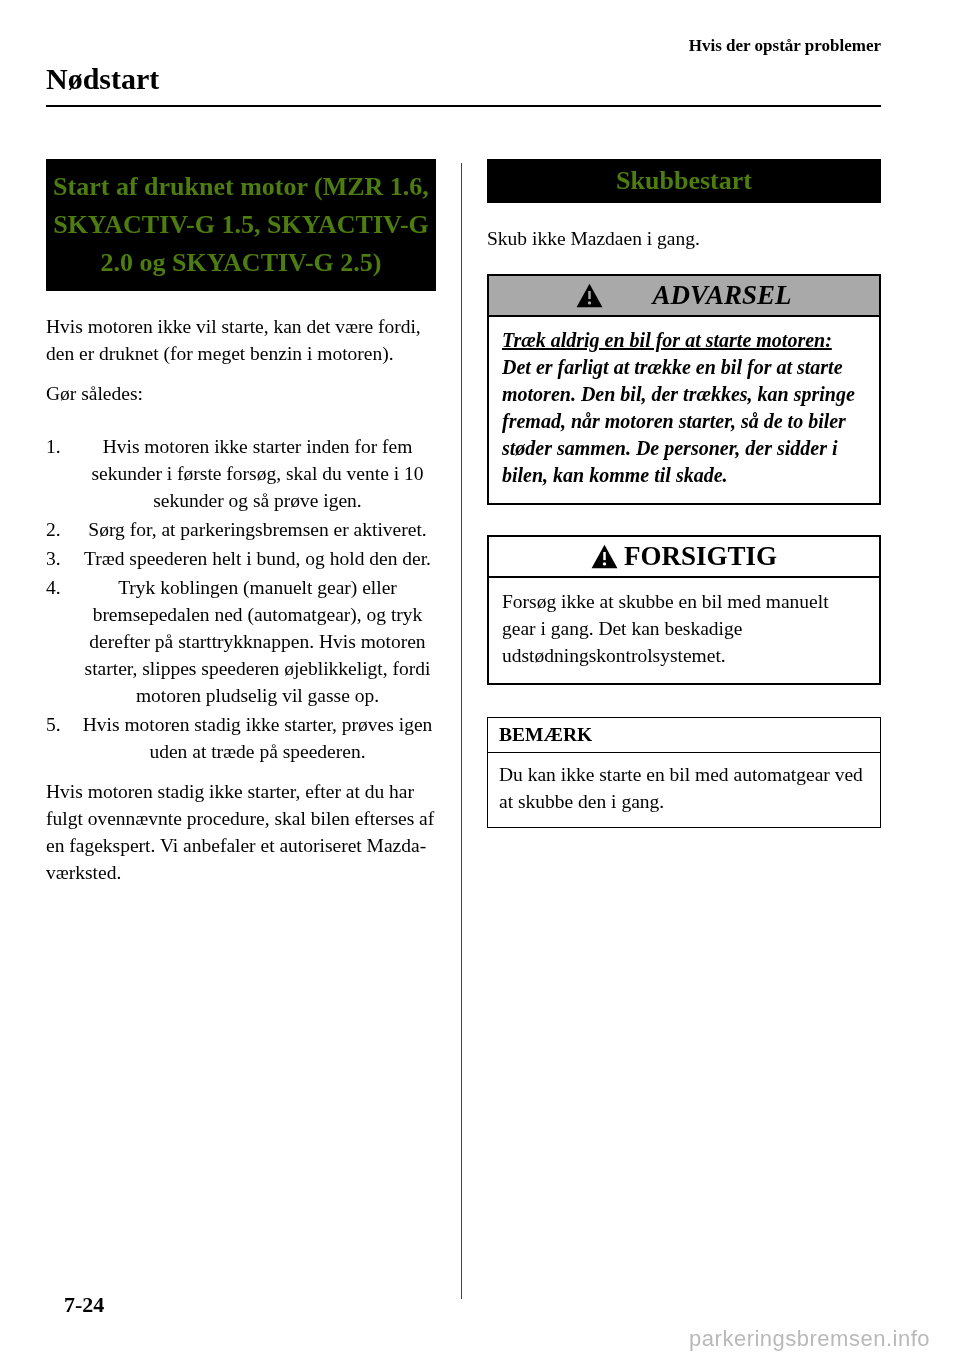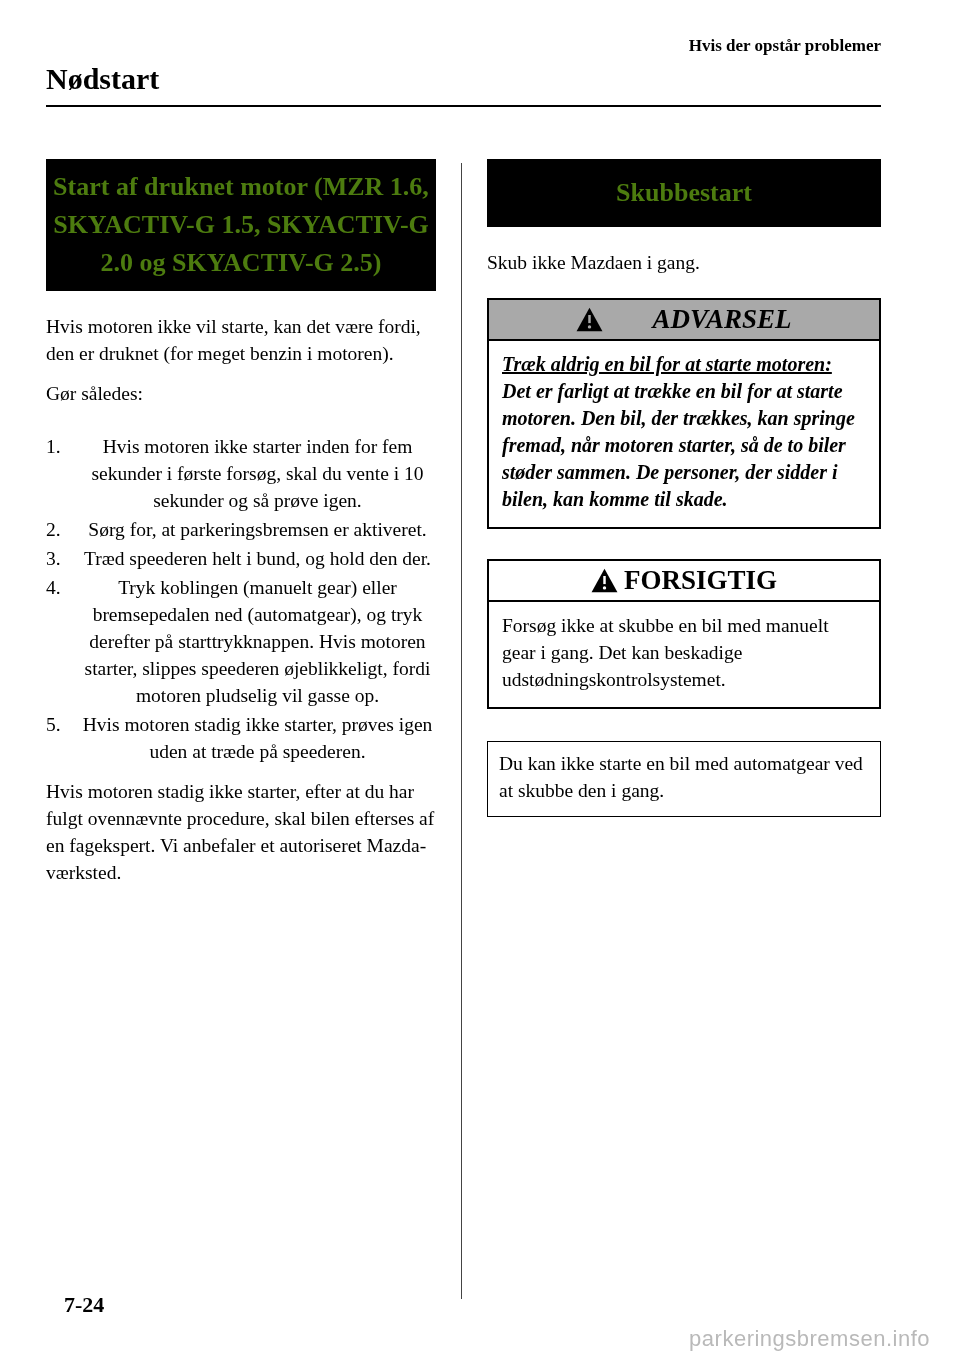--- a/index.html
+++ b/index.html
@@ -23,21 +23,21 @@
   .col-divider { width: 1px; background: #444; margin: 4px 25px 0 25px; flex: none; }
   .col-right { flex: 1; min-width: 0; }
 
   
   .section-box {
     background: #000; color: #4d7c0f;
     font-weight: bold; text-align: center;
     font-size: 26px; line-height: 38px;
     padding: 9px 4px;
   }
-  .section-box.single { padding: 15px 4px; }
+  .section-box.single { padding: 3px 4px; }
 
   
   .body-text { font-size: 19.5px; line-height: 27px; }
   .para { margin-top: 22px; }
   .lead { margin-top: 13px; }
 
   
   .steps { list-style: none; margin-top: 26px; }
   .step { display: flex; margin-bottom: 2px; }
   .step .num { width: 33px; flex: none; }
@@ -152,20 +152,21 @@
               <rect x="10.9" y="7" width="2.2" height="7.2" fill="#fff"></rect>
               <circle cx="12" cy="17.6" r="1.5" fill="#fff"></circle>
             </svg>
           </span>
           <span>FORSIGTIG</span>
         </div>
         <div class="alert-body">Forsøg ikke at skubbe en bil med manuelt gear i gang. Det kan beskadige udstødningskontrolsystemet.</div>
       </div>
 
       <div class="note-box">
+        <div class="note-header">BEMÆRK</div>
         <div class="note-body">Du kan ikke starte en bil med automatgear ved at skubbe den i gang.</div>
       </div>
     </div>
 
   </div>
 
   <div class="page-number">7-24</div>
   <div class="watermark">parkeringsbremsen.info</div>
 
 </div>

